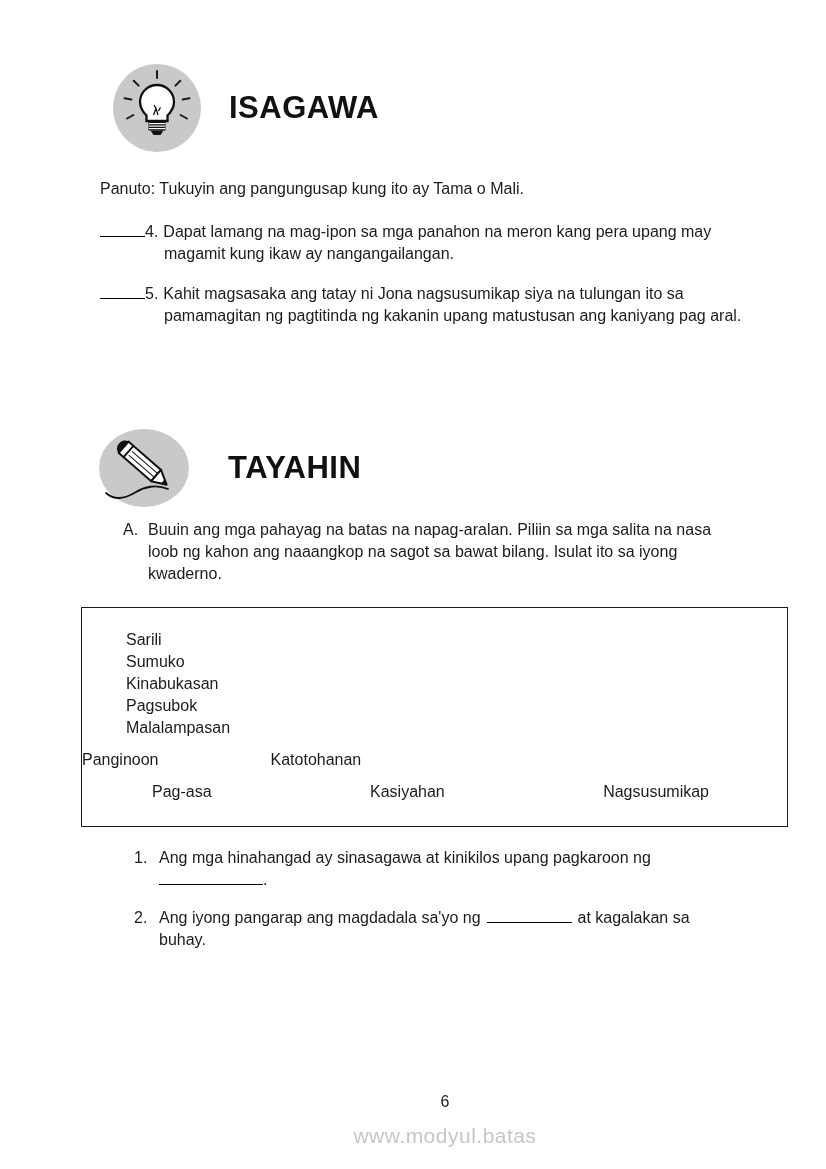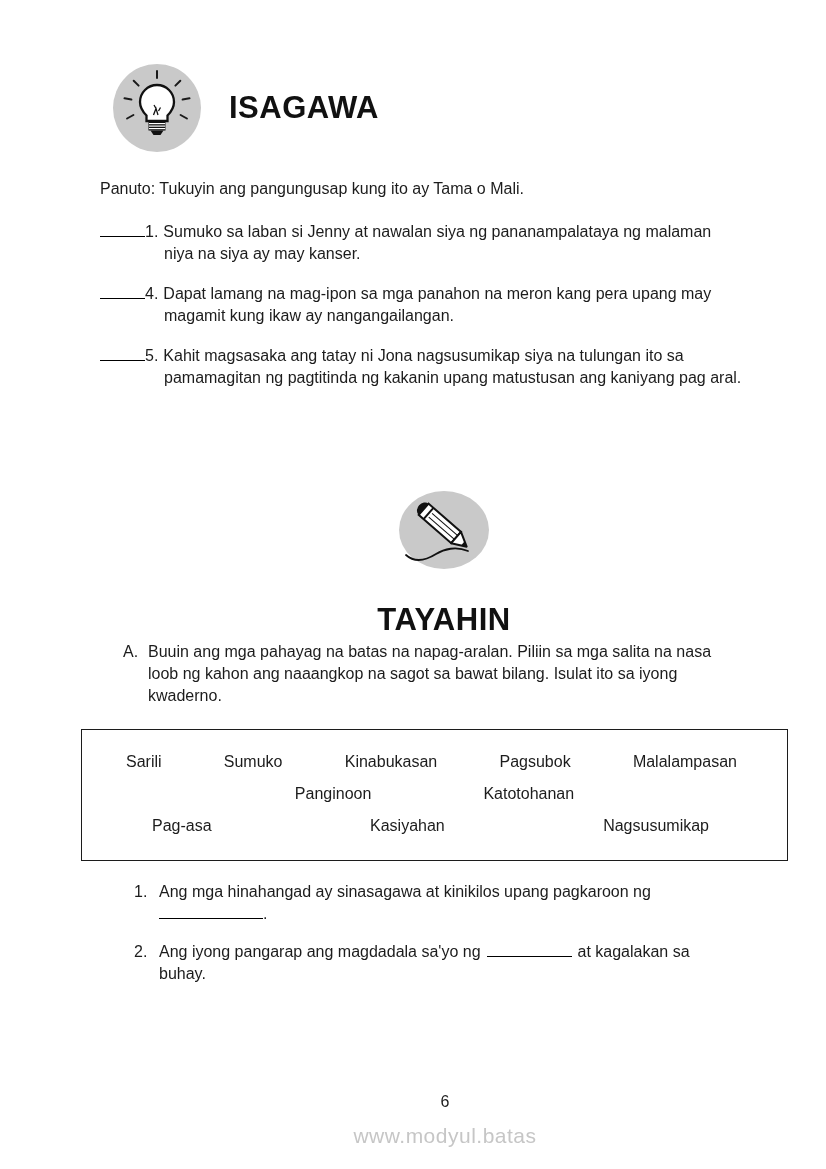--- a/index.html
+++ b/index.html
@@ -9,21 +9,21 @@
     width:826px; height:1169px;
     background:#ffffff;
     font-family:"Liberation Sans","DejaVu Sans",sans-serif;
     font-size:16px; line-height:22px; color:#1c1c1c;
     padding:0 36px 0 100px;
     overflow:hidden;
   }
   
   .sec-header { display:flex; align-items:center; }
   .sec-header.first { margin-top:64px; margin-left:13px; gap:28px; }
-  .sec-header.second { margin-top:100px; margin-left:-2px; gap:38px;flex-direction:column; }
+  .sec-header.second { margin-top:100px; margin-left:-2px; gap:38px; }
   .sec-title { font-size:31px; font-weight:bold; letter-spacing:.5px; color:#111; }
   .icon-wrap { flex:0 0 auto; line-height:0; }
 
   .panuto { margin-top:26px; }
 
   
   .tf-list { margin-top:21px; width:645px; }
   .tf-item { padding-left:64px; text-indent:-64px; margin-bottom:18px; }
   .blank { display:inline-block; border-bottom:1.5px solid #000; height:14px; vertical-align:baseline; }
   .tf-blank { width:45px; }
@@ -34,22 +34,22 @@
   .part-label { display:inline-block; width:18px; text-indent:0; margin-right:7px; }
 
   
   .word-bank {
     margin-top:22px; margin-left:-19px;
     width:707px; border:1.5px solid #1c1c1c;
     padding:21px 0 23px 0;
   }
   .wb-row { display:flex; margin-bottom:10px; }
   .wb-row:last-child { margin-bottom:0; }
-  .wb-row1 { justify-content:space-between; padding:0 50px 0 44px; }
-  .wb-row2 { justify-content:center; gap:112px; }
+  .wb-row1 { justify-content:space-between; padding:0 50px 0 44px;flex-direction:column; }
+  .wb-row2 { justify-content:flex-start; gap:112px; }
   .wb-row3 { justify-content:space-between; padding:0 78px 0 70px; }
 
   
   .q-list { margin-top:20px; margin-left:34px; width:558px; }
   .q-item { padding-left:25px; text-indent:-25px; margin-bottom:16px; }
   .q-num { display:inline-block; width:18px; text-indent:0; margin-right:7px; }
   .q-blank-long { width:104px; }
   .q-blank-short { width:85px; margin:0 6px; }
 
   
@@ -87,23 +87,20 @@
         </g>
         <path d="M37.5 66.5 h13 l-3 4.5 h-7 z" fill="#111"></path>
       </svg>
     </span>
     <span class="sec-title">ISAGAWA</span>
   </div>
 
   <div class="panuto">Panuto: Tukuyin ang pangungusap kung ito ay Tama o Mali.</div>
 
   <div class="tf-list">
-    <div class="tf-item">
-      <span class="blank tf-blank"></span><span class="tf-num">1.</span><span>Sumuko sa laban si Jenny at nawalan siya ng pananampalataya ng malaman niya na siya ay may kanser.</span>
-    </div>
     <div class="tf-item">
       <span class="blank tf-blank"></span><span class="tf-num">4.</span><span>Dapat lamang na mag-ipon sa mga panahon na meron kang pera upang may magamit kung ikaw ay nangangailangan.</span>
     </div>
     <div class="tf-item">
       <span class="blank tf-blank"></span><span class="tf-num">5.</span><span>Kahit magsasaka ang tatay ni Jona nagsusumikap siya na tulungan ito sa pamamagitan ng pagtitinda ng kakanin upang matustusan ang kaniyang pag aral.</span>
     </div>
   </div>
 
   <div class="sec-header second">
     <span class="icon-wrap">

